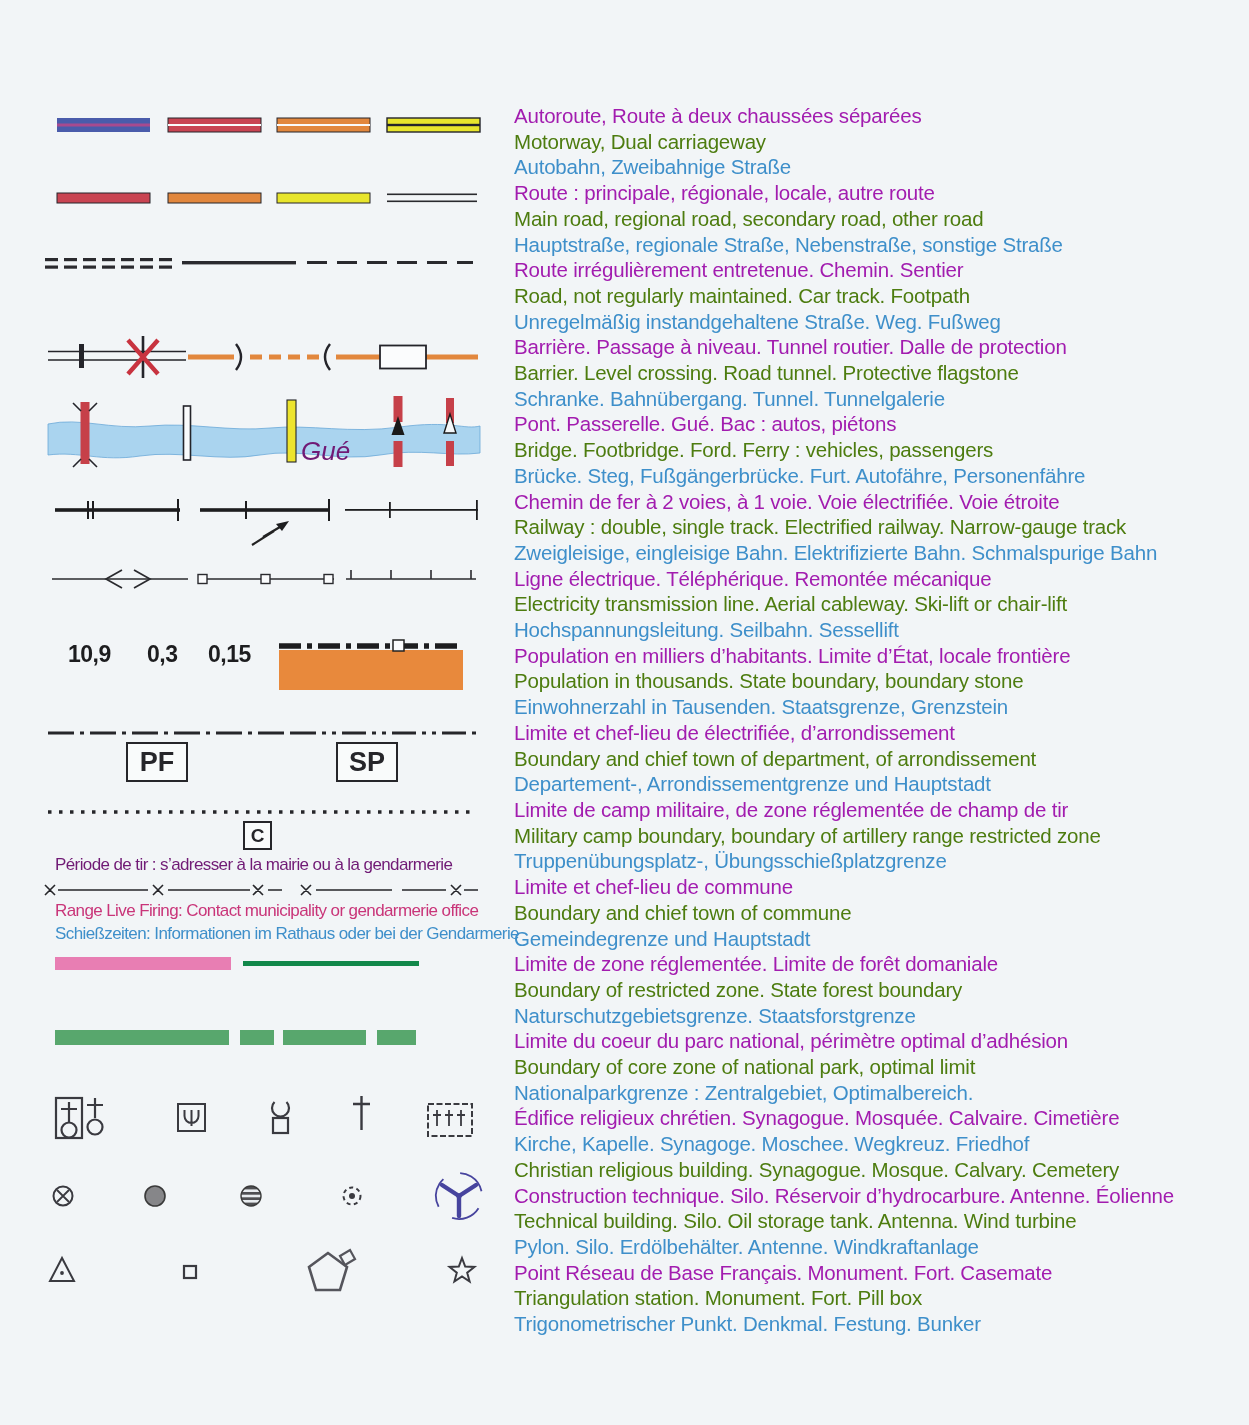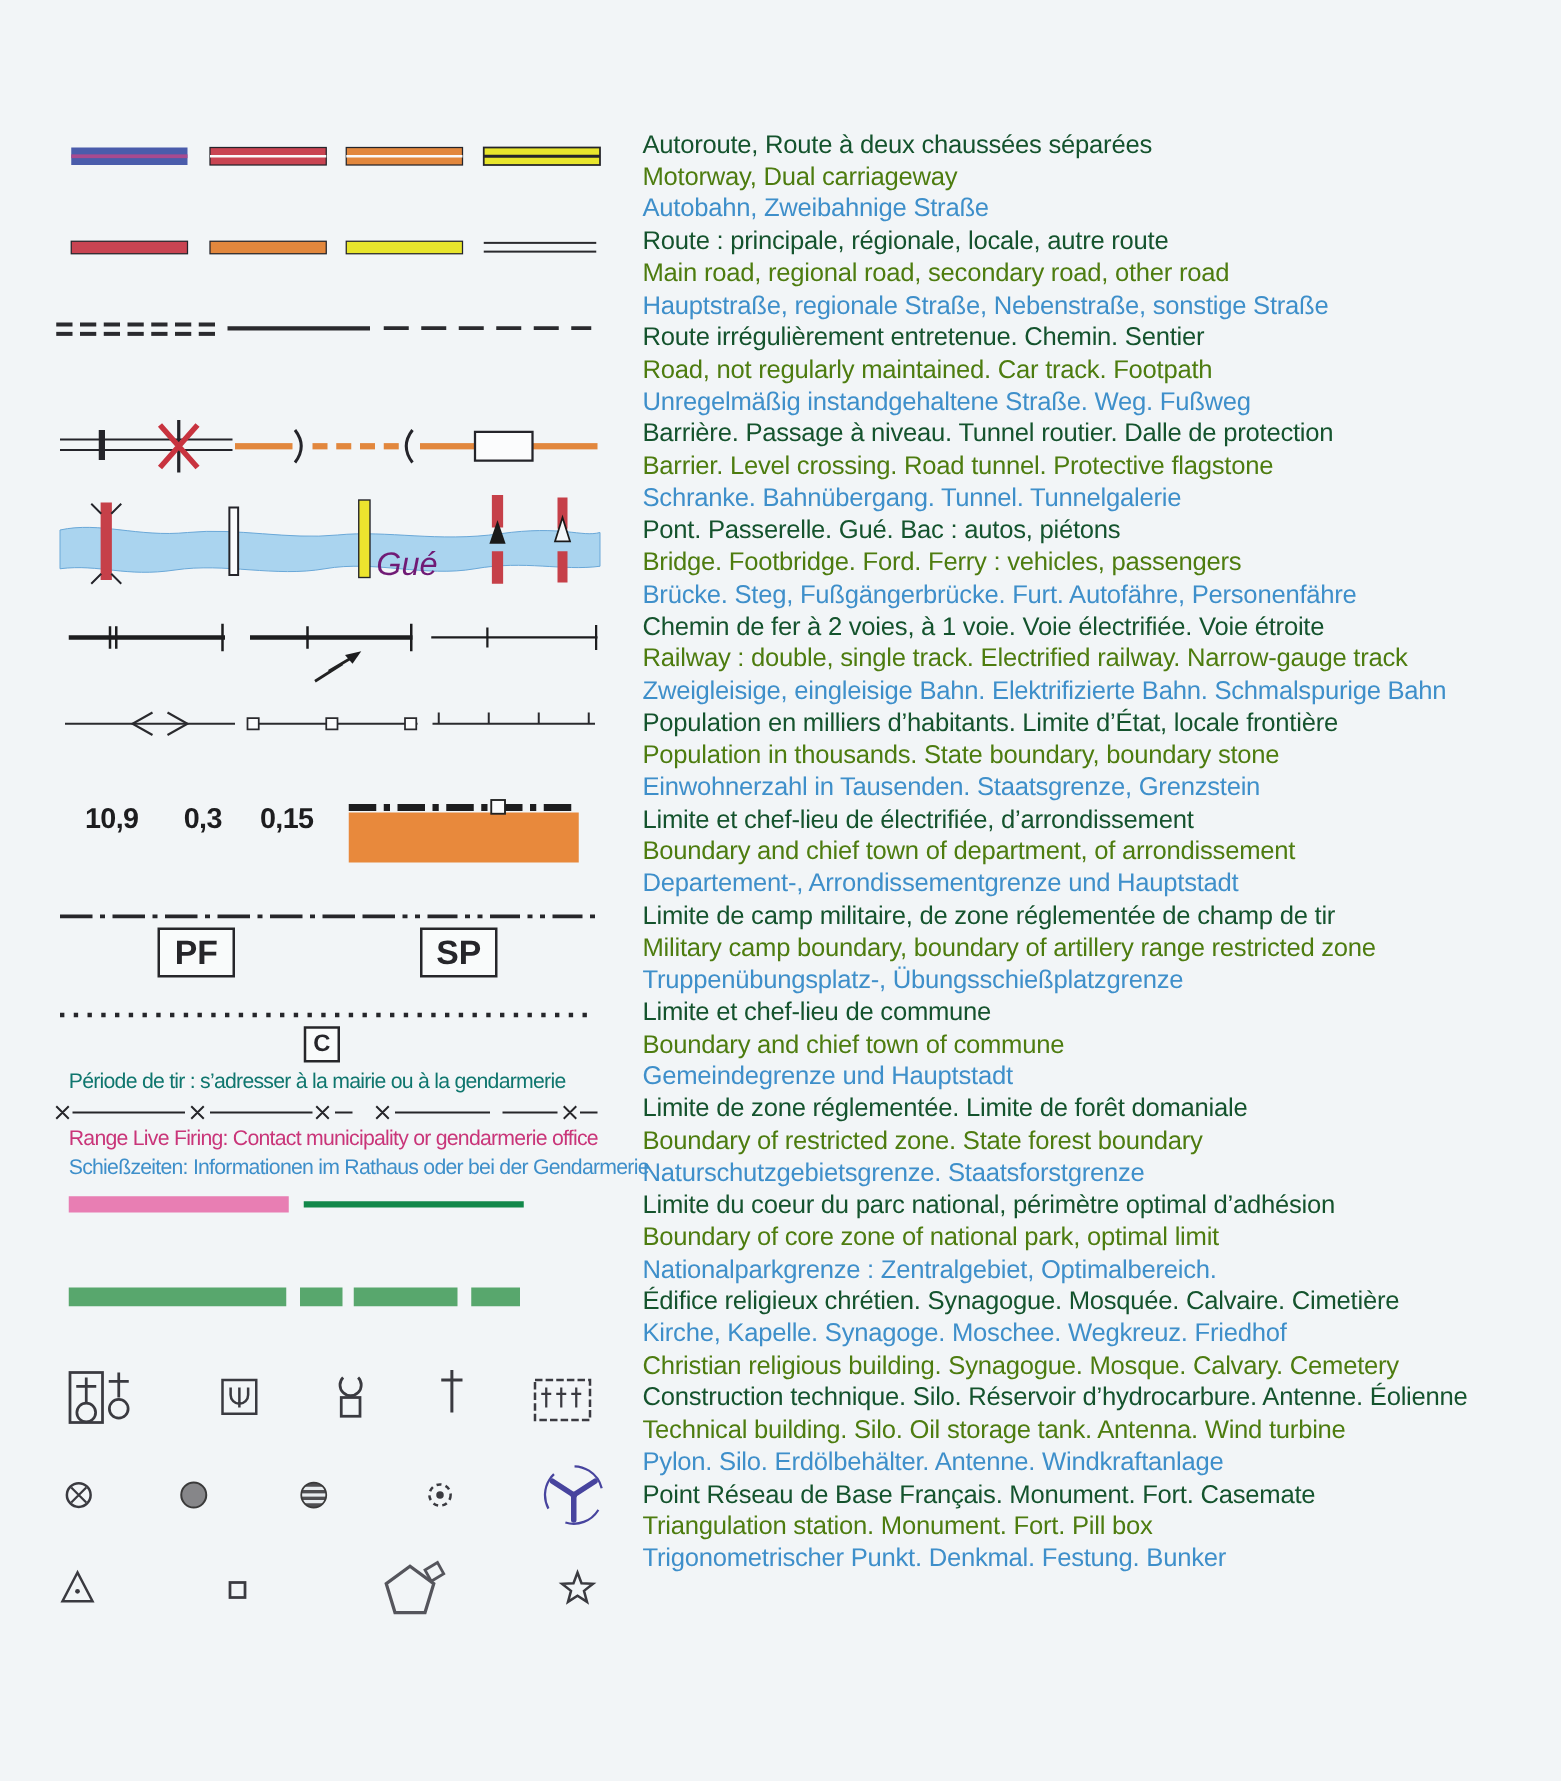--- a/index.html
+++ b/index.html
@@ -4,40 +4,40 @@
 <style>
   html,body{margin:0;padding:0;}
   .page{
     position:relative;width:1249px;height:1425px;
     background:#f2f5f7;
     font-family:"Liberation Sans",sans-serif;
     overflow:hidden;
   }
   .textcol{position:absolute;left:514px;top:103px;width:732px;}
   .ln{font-size:20.5px;line-height:25.7px;white-space:nowrap;letter-spacing:-0.2px;}
-  .fr{color:#14532d;}
+  .fr{color:#a21caf;}
   .en{color:#4d7c0f;}
   .de{color:#3e8fca;}
   .sym-svg{position:absolute;left:0;top:0;}
   .overlay{position:absolute;white-space:nowrap;}
   .gue{left:301px;top:436px;font-size:26px;font-style:italic;color:#701a75;}
   .pop{font-weight:bold;font-size:23px;color:#1d1d1f;letter-spacing:-0.5px;}
   .pop1{left:68px;top:641px;}
   .pop2{left:147px;top:641px;}
   .pop3{left:208px;top:641px;}
   .bbox{
     position:absolute;border:2.5px solid #26262a;
     display:flex;align-items:center;justify-content:center;
     font-weight:bold;color:#26262a;background:rgba(252,253,254,.65);
   }
   .pfbox{left:126px;top:742px;width:58px;height:36px;font-size:27px;}
   .spbox{left:336px;top:742px;width:58px;height:36px;font-size:27px;}
   .cbox{left:243px;top:821px;width:25px;height:25px;font-size:19px;border-width:2px;}
   .milnote{font-size:17px;letter-spacing:-0.6px;}
-  .mil-fr{left:55px;top:855px;color:#0f766e;}
+  .mil-fr{left:55px;top:855px;color:#701a75;}
   .mil-en{left:55px;top:901px;color:#c93579;}
   .mil-de{left:55px;top:924px;color:#3e8fca;}
 </style>
 </head>
 <body>
 
 <div class="page">
 
   <svg class="sym-svg" width="500" height="1425" viewBox="0 0 500 1425">
 
@@ -301,20 +301,25 @@
       <div class="ln fr">Pont. Passerelle. Gué. Bac : autos, piétons</div>
       <div class="ln en">Bridge. Footbridge. Ford. Ferry : vehicles, passengers</div>
       <div class="ln de">Brücke. Steg, Fußgängerbrücke. Furt. Autofähre, Personenfähre</div>
     </div>
     <div>
       <div class="ln fr">Chemin de fer à 2 voies, à 1 voie. Voie électrifiée. Voie étroite</div>
       <div class="ln en">Railway : double, single track. Electrified railway. Narrow-gauge track</div>
       <div class="ln de">Zweigleisige, eingleisige Bahn. Elektrifizierte Bahn. Schmalspurige Bahn</div>
     </div>
     <div>
+      <div class="ln fr">Ligne électrique. Téléphérique. Remontée mécanique</div>
+      <div class="ln en">Electricity transmission line. Aerial cableway. Ski-lift or chair-lift</div>
+      <div class="ln de">Hochspannungsleitung. Seilbahn. Sessellift</div>
+    </div>
+    <div>
       <div class="ln fr">Population en milliers d’habitants. Limite d’État, locale frontière</div>
       <div class="ln en">Population in thousands. State boundary, boundary stone</div>
       <div class="ln de">Einwohnerzahl in Tausenden. Staatsgrenze, Grenzstein</div>
     </div>
     <div>
       <div class="ln fr">Limite et chef-lieu de électrifiée, d’arrondissement</div>
       <div class="ln en">Boundary and chief town of department, of arrondissement</div>
       <div class="ln de">Departement-, Arrondissementgrenze und Hauptstadt</div>
     </div>
     <div>

